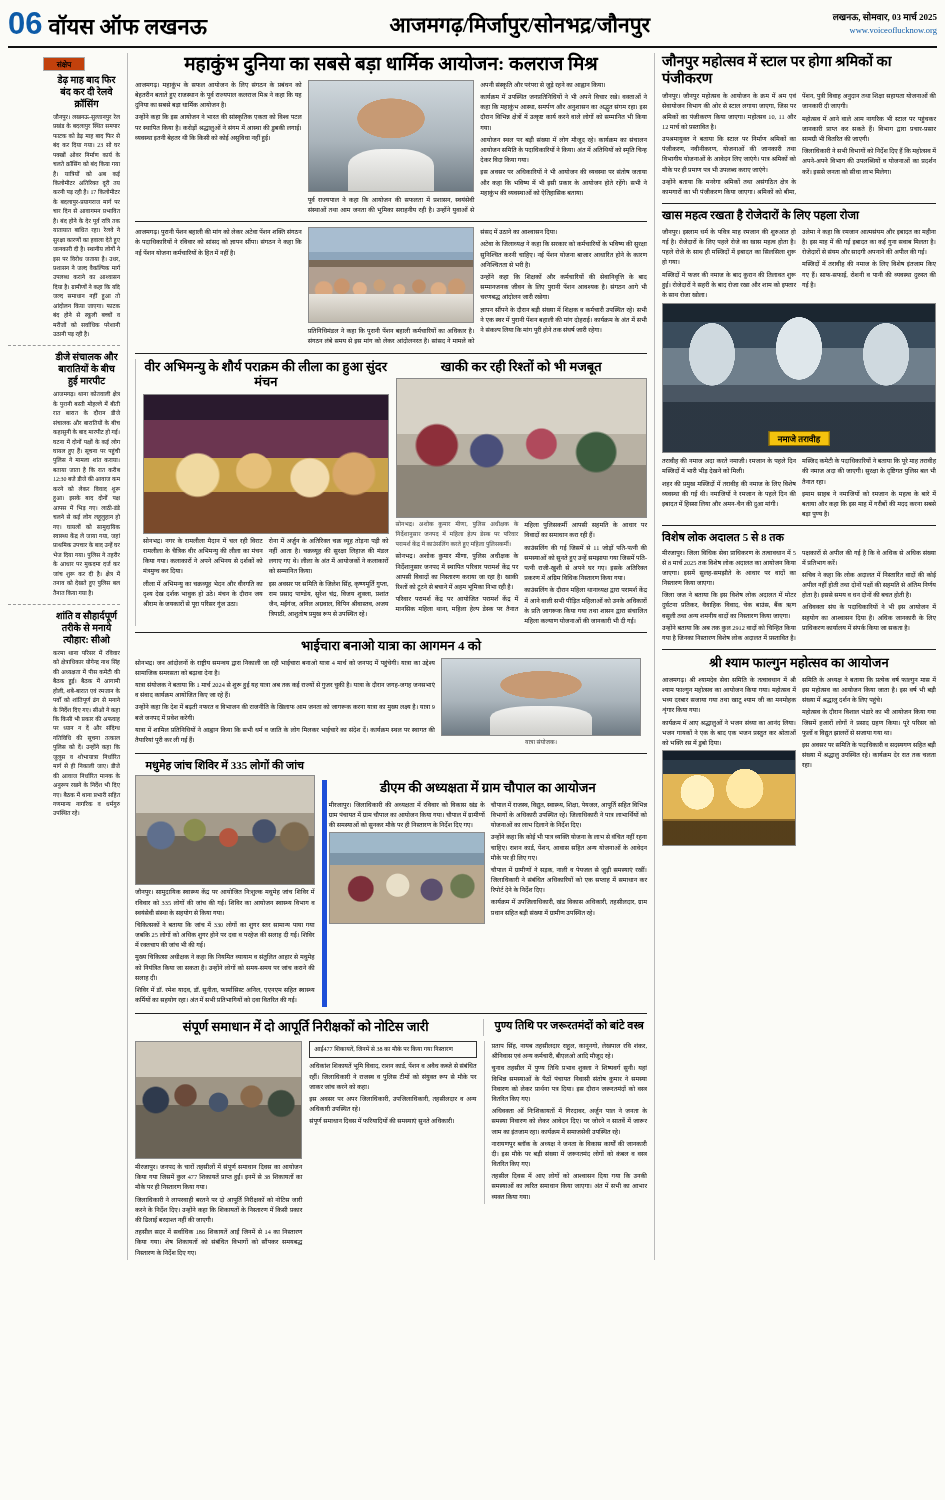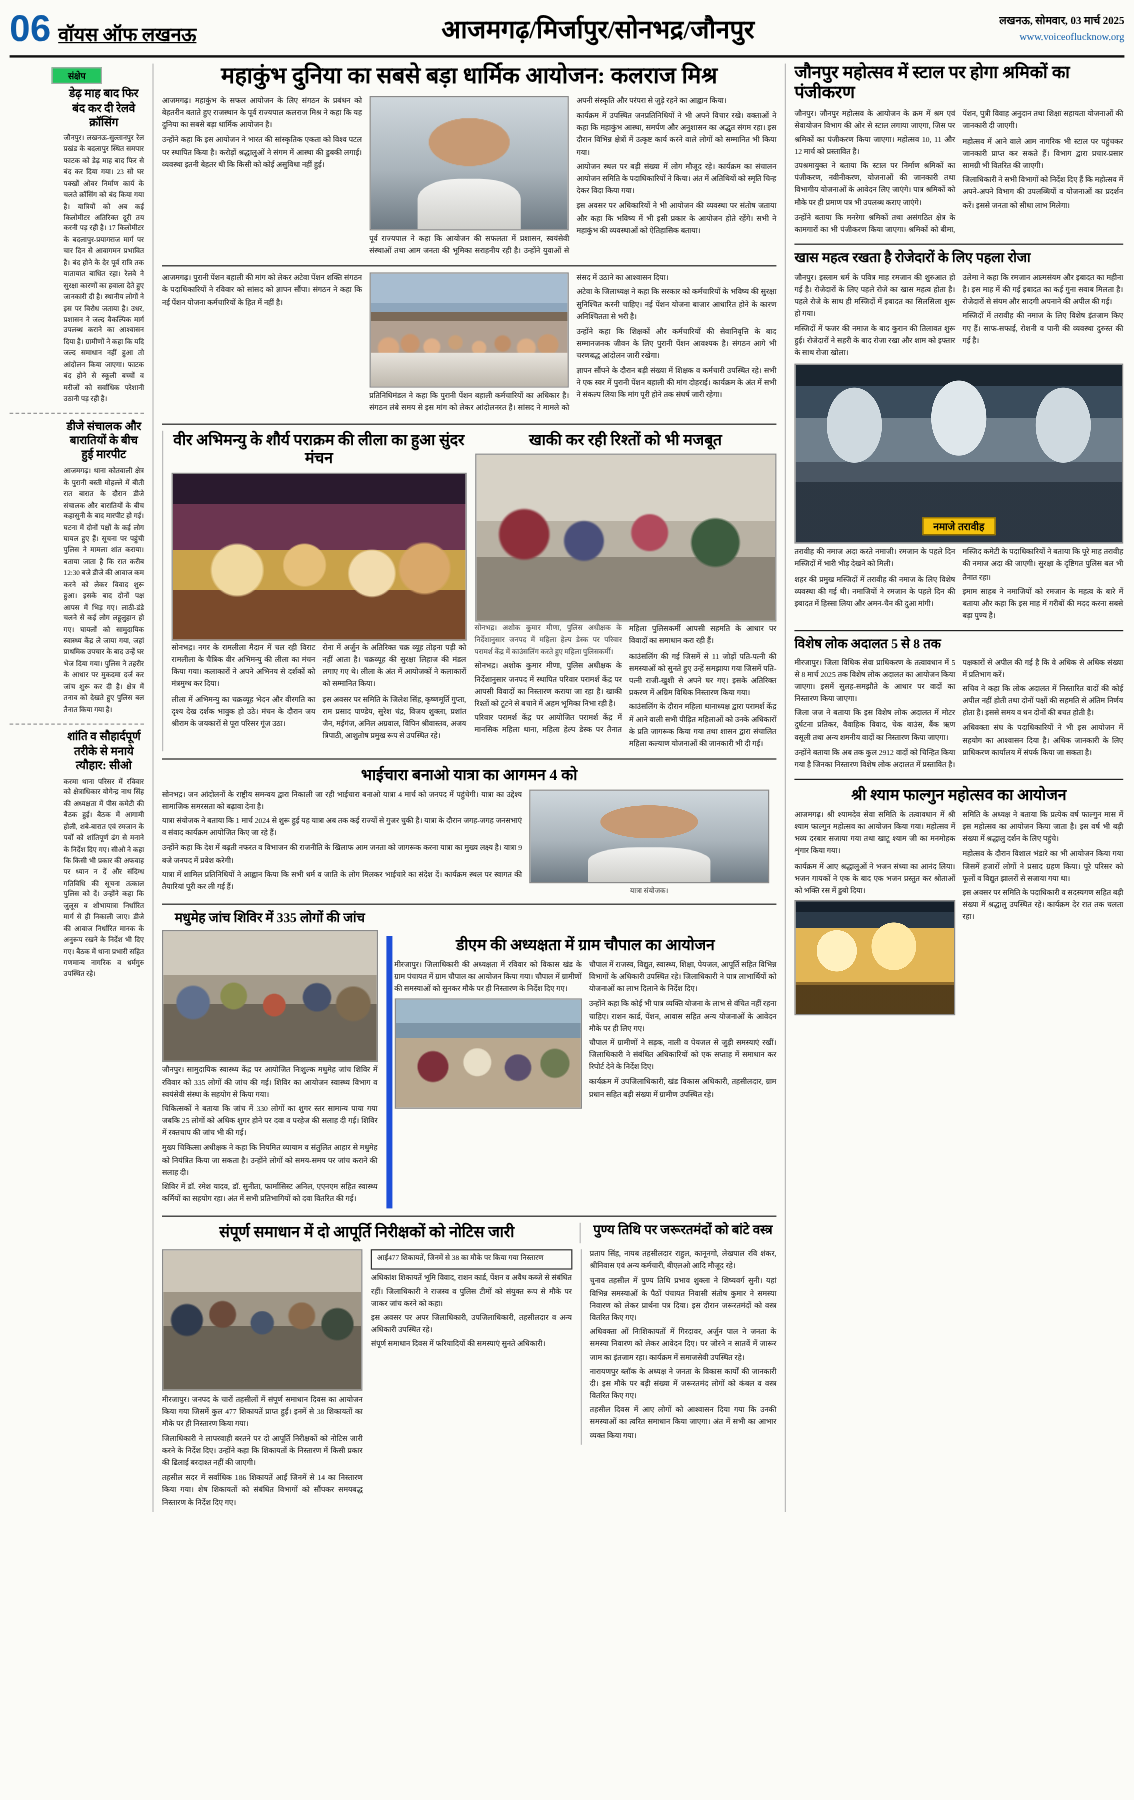--- a/index.html
+++ b/index.html
@@ -11,37 +11,37 @@
     color:#000;
     overflow:hidden;
   }
   .page { position:relative; width:945px; height:1500px; padding:6px 8px; }
 
   
   .masthead { display:flex; align-items:center; justify-content:space-between;
     border-bottom:2px solid #111; padding-bottom:4px; }
   .mh-left { display:flex; align-items:baseline; gap:6px; }
   .page-num { font-size:31px; font-weight:bold; color:#0d5ba8; font-family:"Liberation Sans", sans-serif; }
-  .brand { font-size:16px; font-weight:bold; letter-spacing:0px;text-decoration:underline; }
+  .brand { font-size:22px; font-weight:bold; letter-spacing:0px; }
   .mh-center { font-size:21px; font-weight:bold; text-align:center; flex:1; }
   .mh-right { text-align:right; font-size:8.5px; line-height:1.5; }
   .mh-right .date { font-weight:bold; font-size:9px; }
   .mh-right .site { color:#0d5ba8; }
 
   
   .cols { display:flex; gap:7px; margin-top:5px; }
   .col { position:relative; }
   .c1 { width:112px; }
   .c2 { width:520px; }
   .c3 { width:282px; }
 
   .vrule { border-left:1px solid #bbb; }
 
   
-  .kicker { font-size:7.5px; font-weight:bold; background:#22c55e; display:inline-block;
+  .kicker { font-size:7.5px; font-weight:bold; background:#c2410c; display:inline-block;
     padding:1px 13px; border:1px solid #aaa; margin-bottom:3px; }
   h1.hl { font-size:19px; line-height:1.15; font-weight:bold; margin:0 0 5px 0; text-align:center; }
   h2.hl { font-size:15.5px; line-height:1.18; font-weight:bold; margin:0 0 4px 0; text-align:center; }
   h3.hl { font-size:13px; line-height:1.2; font-weight:bold; margin:0 0 4px 0; text-align:center; }
   h4.hl { font-size:11px; line-height:1.2; font-weight:bold; margin:0 0 3px 0; text-align:center; }
 
   .body { font-size:6.3px; line-height:1.62; text-align:justify; }
   .body.j3 { column-count:3; column-gap:6px; }
   .body.j2 { column-count:2; column-gap:6px; }
   .body p { margin:0 0 2px 0; }

